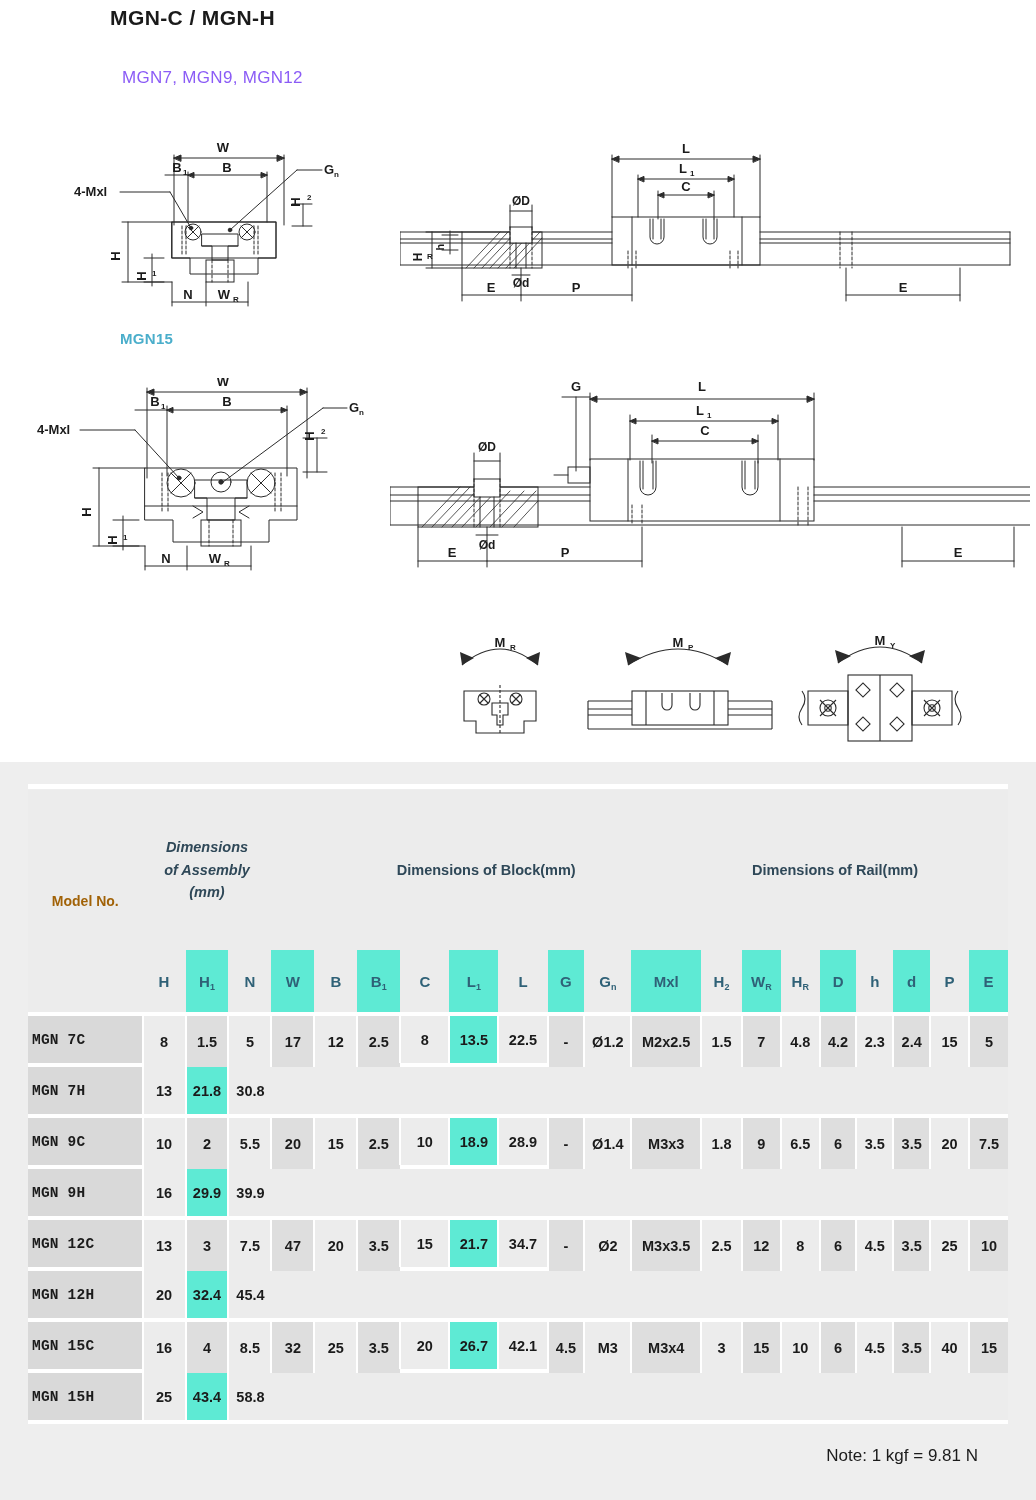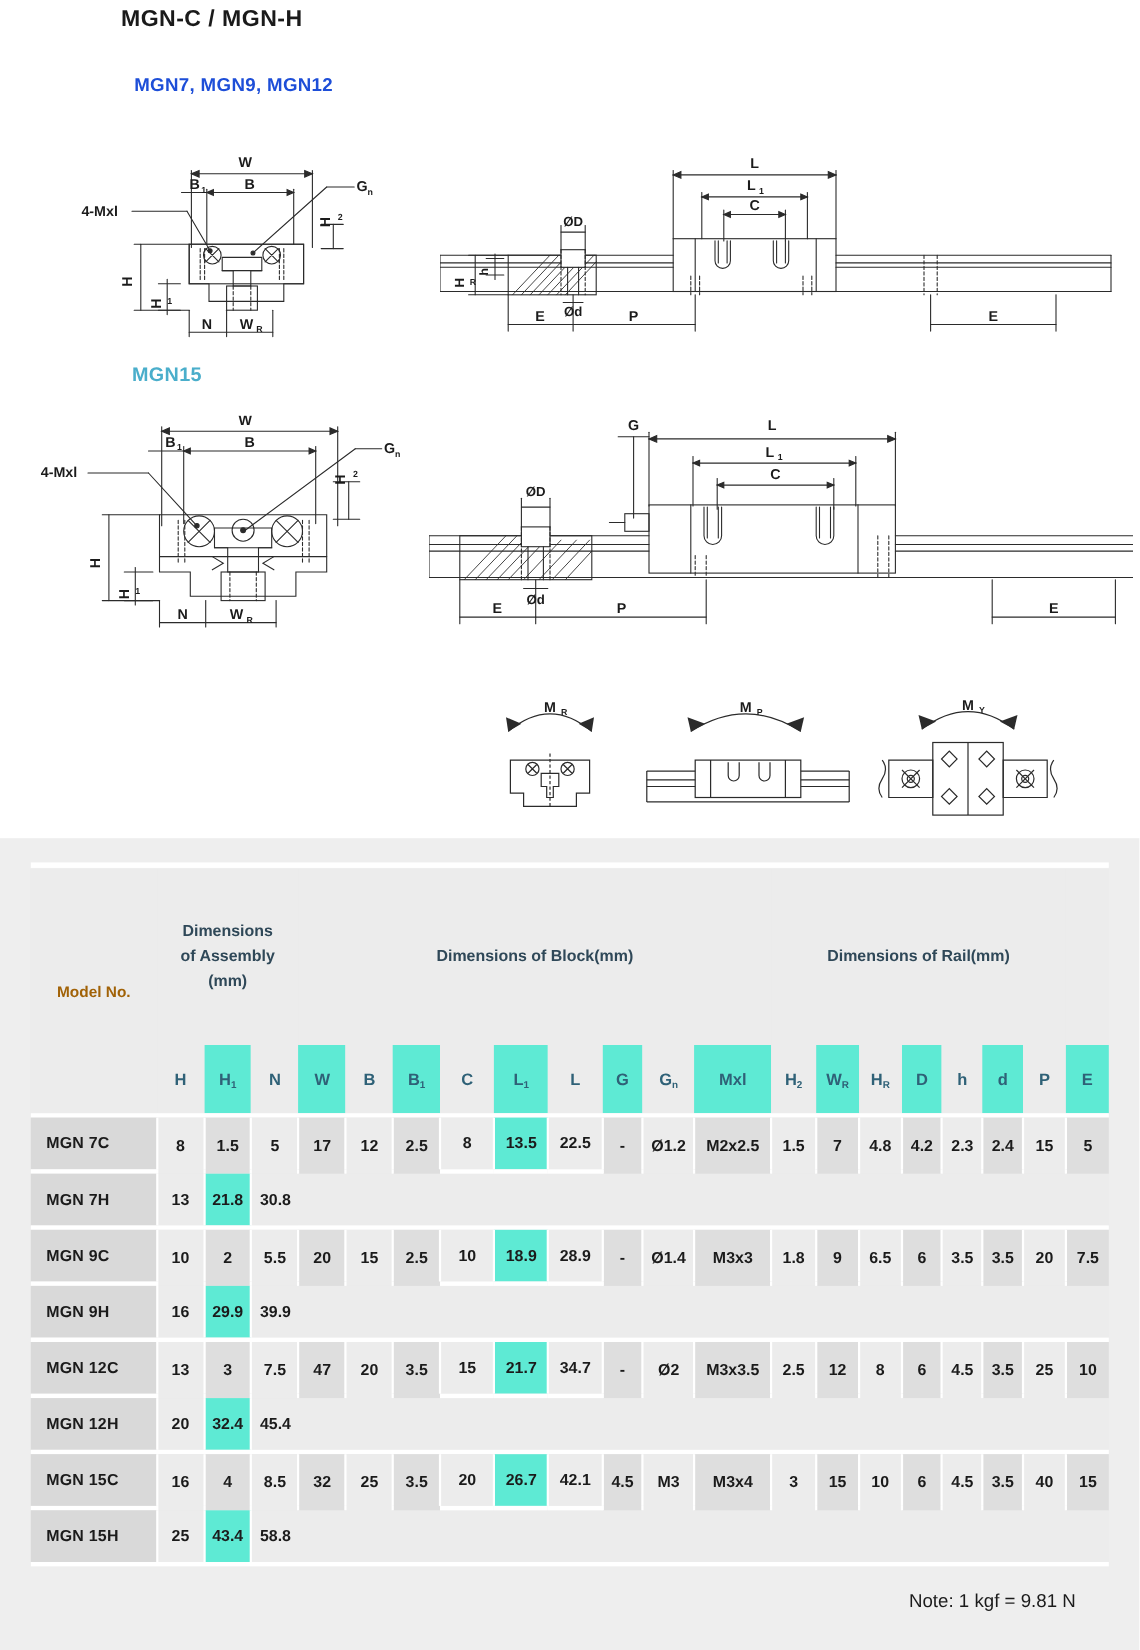--- a/index.html
+++ b/index.html
@@ -14,26 +14,26 @@
   }
 
   
   #title-main{
     position:absolute; left:110px; top:6px;
     font-size:21px; font-weight:bold; letter-spacing:.4px;
     color:#1a1a1a;
   }
   #subtitle-a{
     position:absolute; left:122px; top:68px;
-    font-size:17px; font-weight:bold; letter-spacing:.3px;
-    color:#1d4ed8;
+    font-size:17px; font-weight:normal; letter-spacing:.3px;
+    color:#8b5cf6;
   }
   #subtitle-b{
     position:absolute; left:120px; top:330px;
-    font-size:18px; font-weight:bold; letter-spacing:.3px;
+    font-size:15px; font-weight:bold; letter-spacing:.3px;
     color:#4aaecb;
   }
 
   
   .dwg{ position:absolute; }
   .dwg svg{ display:block; }
 
   
   #spec-table{
     position:absolute; left:0; top:762px; width:1036px; height:738px;
@@ -59,21 +59,21 @@
   
   .grp{
     height:160px;
     color:#2f4858;
     font-weight:bold;
     font-size:14.5px;
     line-height:1.55;
     background:#ececec;
     border-left:2px solid #ffffff;
   }
-  .grp.first{ border-left:0; }
+  .grp.first{ border-left:0;font-style:italic; }
   .modelcol{
     background:#ececec;
     color:#a16207;
     font-weight:bold;
     font-size:14px;
     vertical-align:bottom;
     padding-bottom:14px;
   }
   
   .symrow td{
@@ -94,24 +94,25 @@
     font-weight:bold;
     font-size:14.5px;
     color:#1b1b1b;
     background:#ececec;
     border-left:2px solid #ffffff;
   }
   tr.data td.alt{ background:#5eead4; }
   tr.data td.model{
     background:#d9d9d9;
     text-align:left;
-    padding-left:14px;
+    padding-left:4px;
     border-left:0;
     font-size:14.5px;
     letter-spacing:.2px;
+    font-family:Liberation Mono, monospace;
   }
   tr.data td.spanmid{ background:#ececec; }
   tr.data td.spanmid.alt{ background:#dedede; }
   tr.seprow td{ height:4px; background:#ffffff; padding:0; border:0;}
 
   #note{
     position:absolute; right:58px; bottom:34px;
     font-size:17px; color:#1b1b1b;
   }
   #table-toprule{

